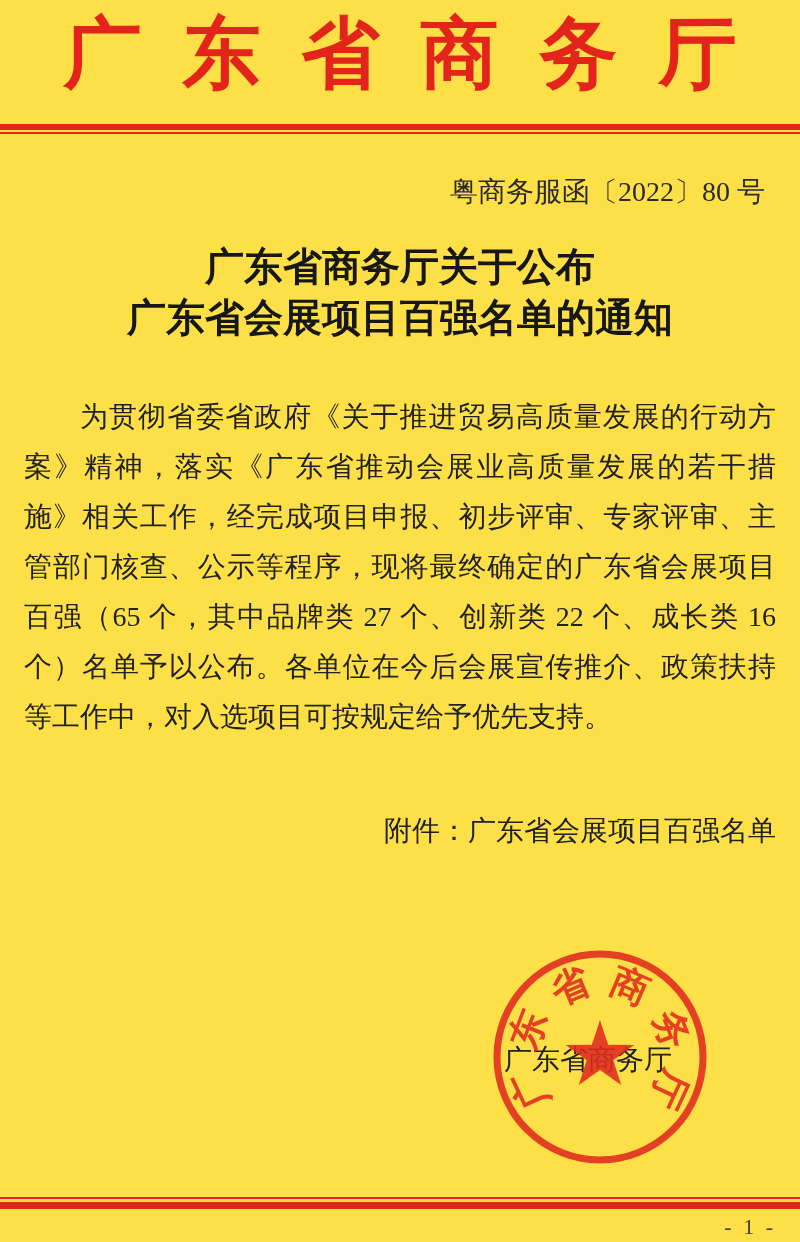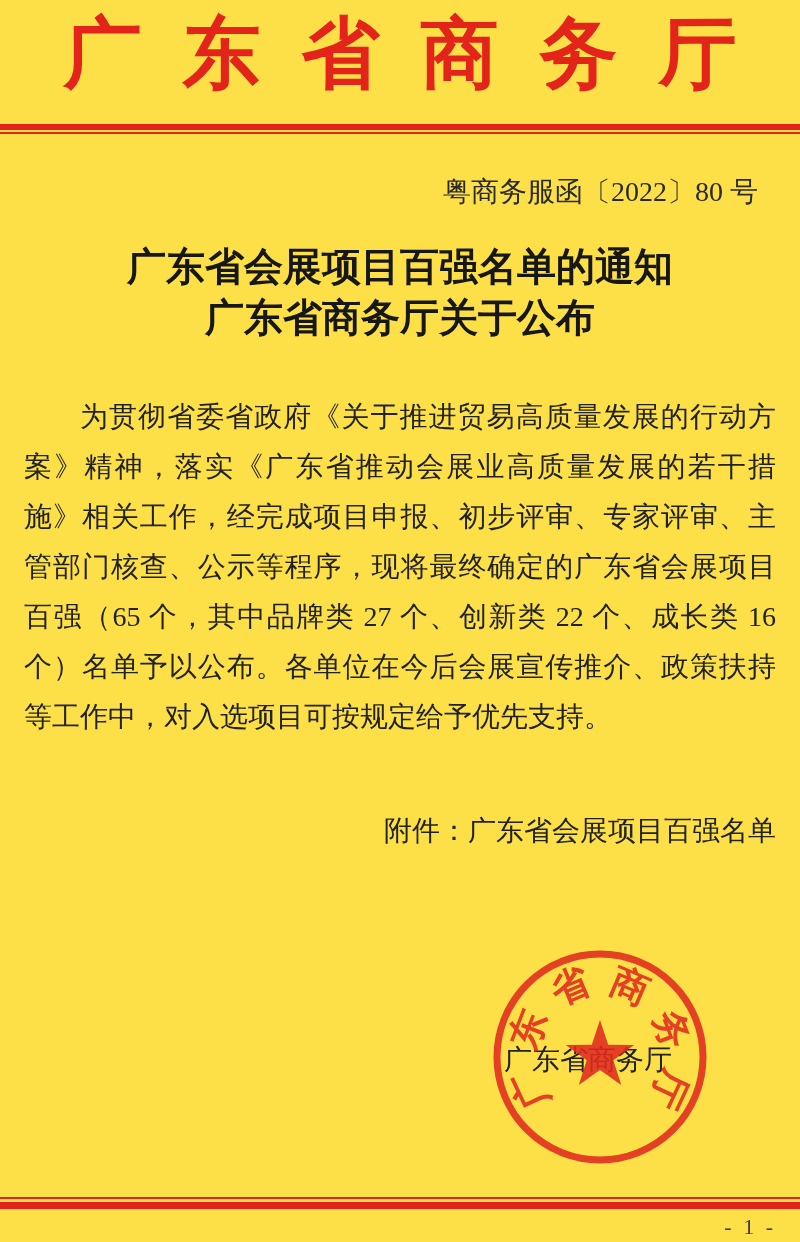--- a/index.html
+++ b/index.html
@@ -38,21 +38,21 @@
   .rule { position: absolute; left: 0; right: 0; background: #e3241b; }
   .rule-top-thick    { top: 124px;  height: 6px; }
   .rule-top-thin     { top: 132px;  height: 2px; }
   .rule-bottom-thin  { top: 1197px; height: 2px; }
   .rule-bottom-thick { top: 1202px; height: 7px; }
 
   
   .doc-number {
     position: absolute;
     top: 174px;
-    right: 42px;
+    right: 35px;
     font-size: 28px;
     line-height: 36px;
     color: #2a2a2a;
     white-space: nowrap;
   }
 
   
   .title {
     position: absolute;
     top: 241px;
@@ -125,22 +125,22 @@
 <div class="page">
 
   <div class="masthead">广东省商务厅</div>
 
   <div class="rule rule-top-thick"></div>
   <div class="rule rule-top-thin"></div>
 
   <div class="doc-number">粤商务服函〔2022〕80 号</div>
 
   <div class="title">
+    <div>广东省商务厅关于公布</div>
     <div>广东省会展项目百强名单的通知</div>
-    <div>广东省商务厅关于公布</div>
   </div>
 
   <div class="body-text">
     <p class="para">为贯彻省委省政府《关于推进贸易高质量发展的行动方案》精神，落实《广东省推动会展业高质量发展的若干措施》相关工作，经完成项目申报、初步评审、专家评审、主管部门核查、公示等程序，现将最终确定的广东省会展项目百强（65 个，其中品牌类 27 个、创新类 22 个、成长类 16 个）名单予以公布。各单位在今后会展宣传推介、政策扶持等工作中，对入选项目可按规定给予优先支持。</p>
     <p class="attachment">附件：广东省会展项目百强名单</p>
   </div>
 
   <div class="signature">
     <div>广东省商务厅</div>
   </div>

